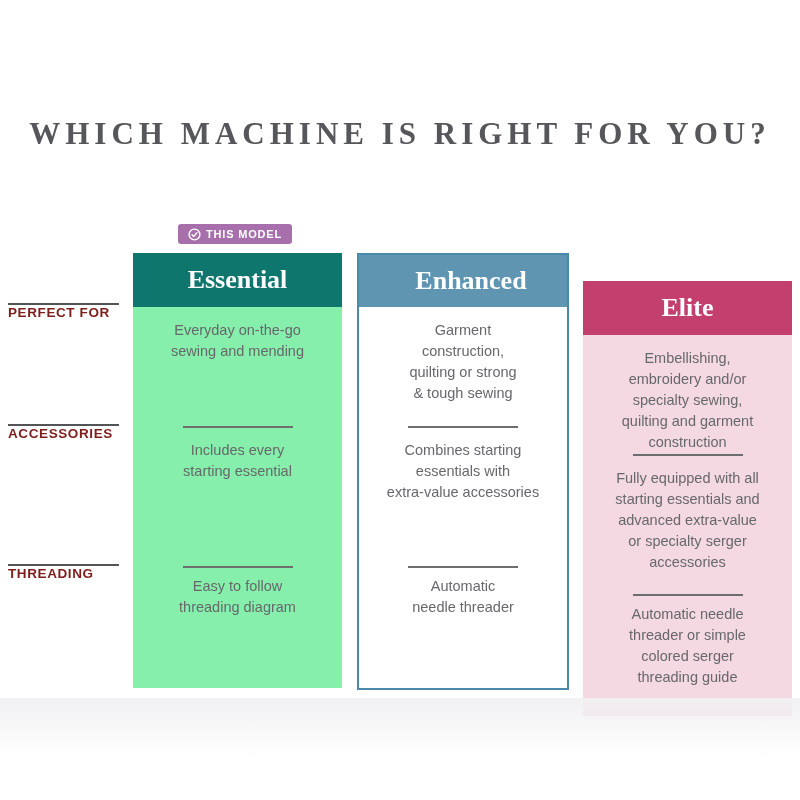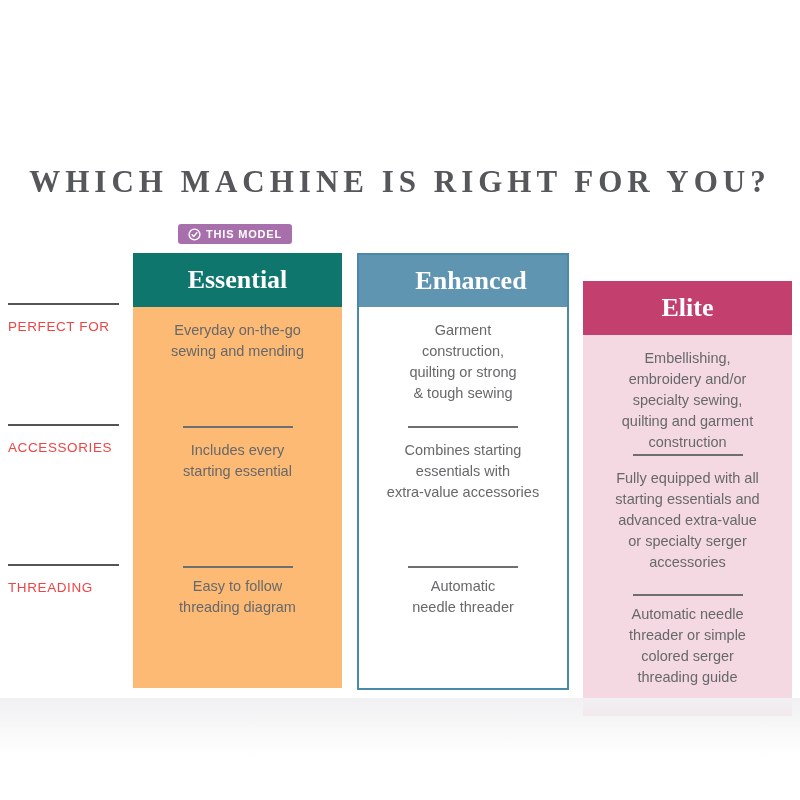--- a/index.html
+++ b/index.html
@@ -17,32 +17,30 @@
     top: 116px;
     left: 0;
     width: 800px;
     text-align: center;
     font-family: "Liberation Serif", serif;
     font-weight: 700;
     font-size: 31px;
     letter-spacing: 5px;
     color: #56575a;
     white-space: nowrap;
-    margin-top: 48px;
   }
   
   .row-label { position: absolute; left: 8px; width: 112px; }
   .row-label .rule { width: 111px; border-top: 2px solid #535456; }
   .row-label .lbl {
     display: block;
-    padding-top: 14px;
     font-size: 13.5px;
-    font-weight: 400;
+    font-weight: 700;
     letter-spacing: 0.6px;
-    color: #ef4444;
+    color: #7f1d1d;
   }
   #row-label-1 { top: 303px; }
   #row-label-2 { top: 424px; }
   #row-label-3 { top: 564px; }
   
   .badge {
     position: absolute;
     left: 178px;
     top: 224px;
     width: 114px;
@@ -133,21 +131,21 @@
       <svg width="13" height="13" viewBox="0 0 24 24">
         <circle cx="12" cy="12" r="10" fill="none" stroke="#ffffff" stroke-width="2.6"></circle>
         <path d="M7.5 12.6l3 3 6-7" fill="none" stroke="#ffffff" stroke-width="2.6" stroke-linecap="round" stroke-linejoin="round"></path>
       </svg>
     </span>
     <span>THIS MODEL</span>
   </div>
 
   <div class="col" id="col-essential">
     <div class="col-header" style="background-color: #0f766e;">Essential</div>
-    <div class="col-body" style="background-color: #fdba74;">
+    <div class="col-body" style="background-color: #86efac;">
       <div class="cell r1">Everyday on-the-go
 sewing and mending</div>
       <div class="vdiv d1"></div>
       <div class="cell r2">Includes every
 starting essential</div>
       <div class="vdiv d2"></div>
       <div class="cell r3">Easy to follow
 threading diagram</div>
     </div>
   </div>

